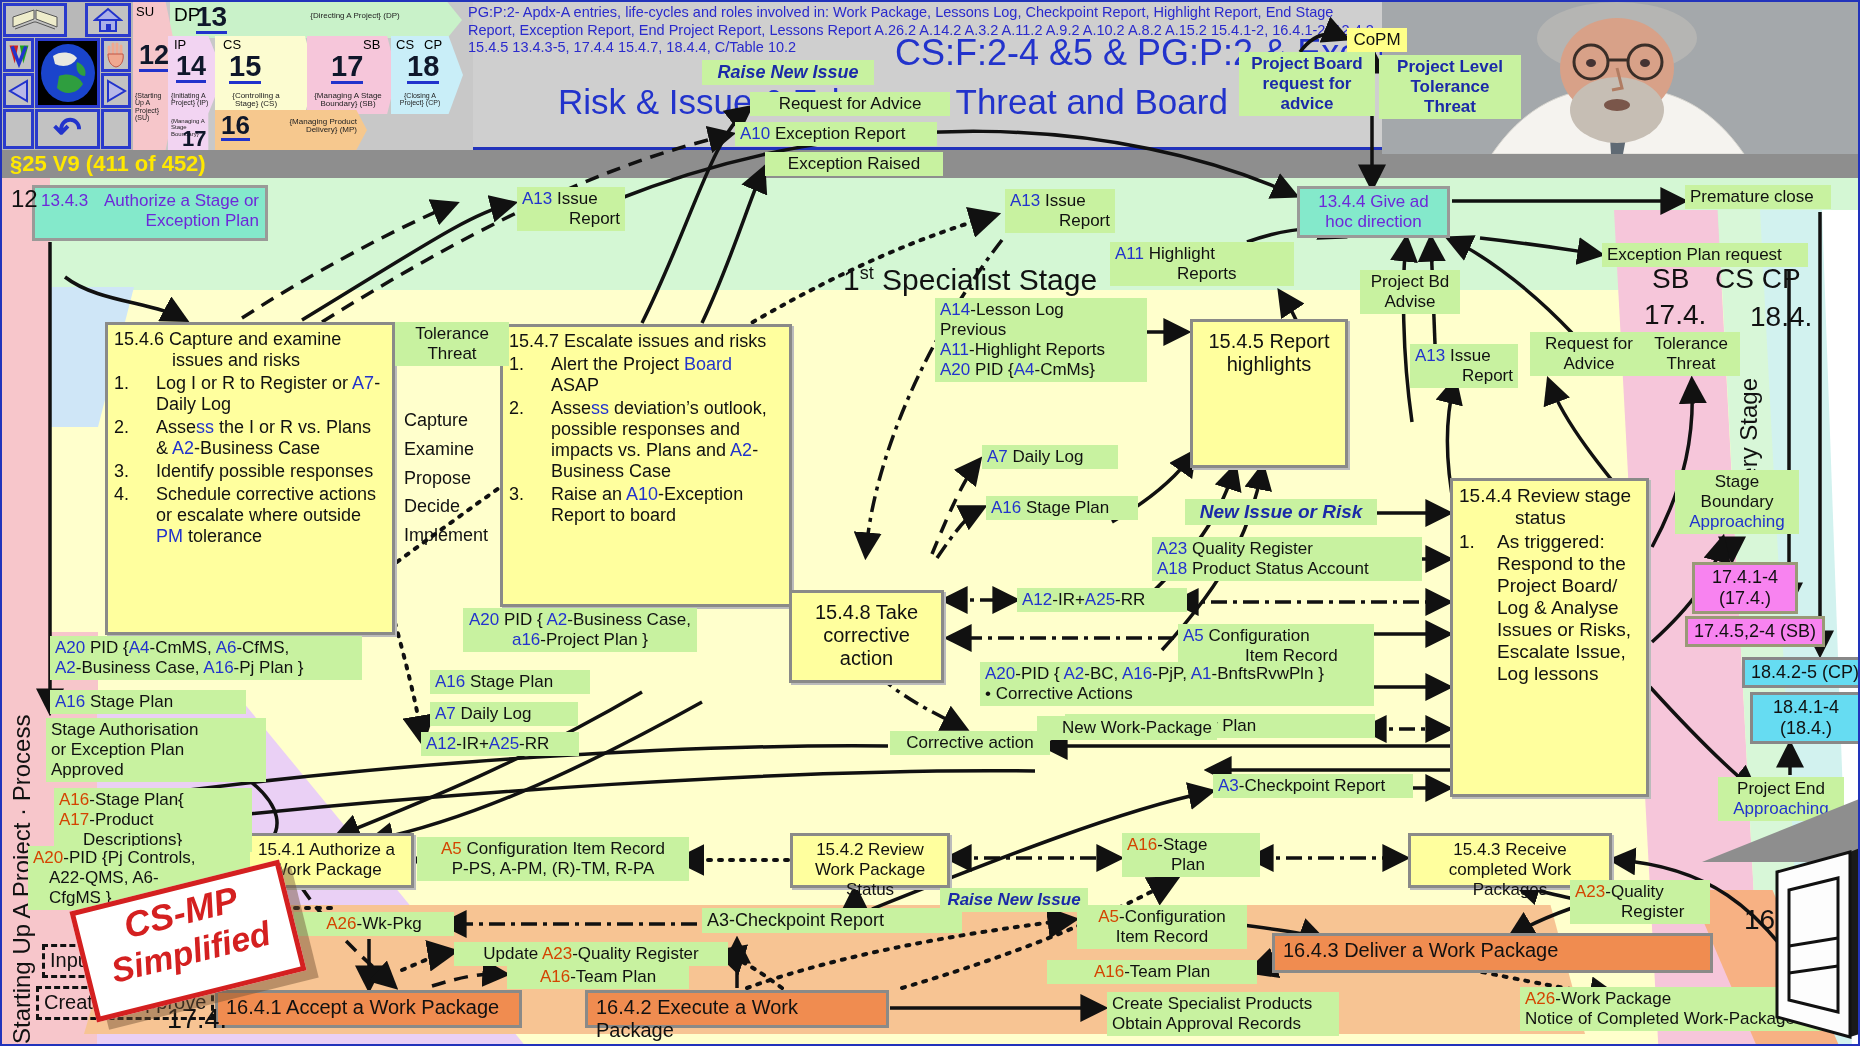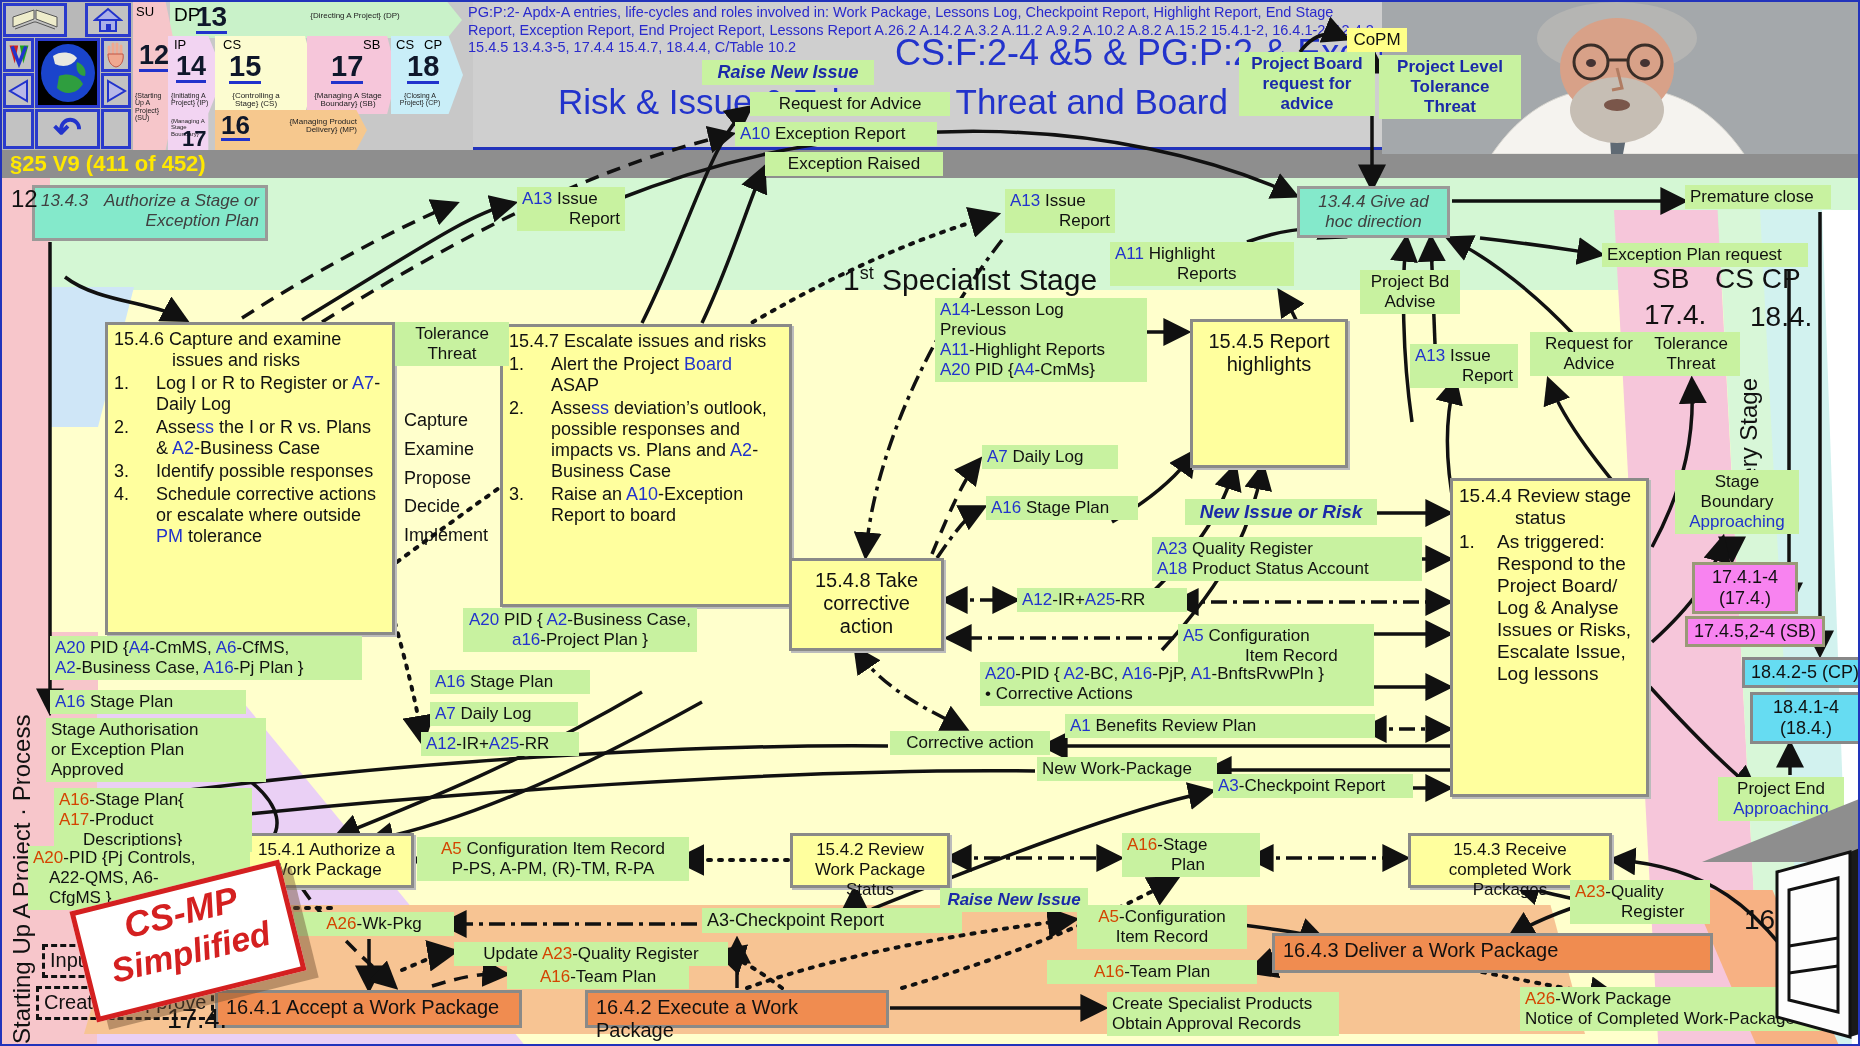--- a/index.html
+++ b/index.html
@@ -6,21 +6,21 @@
   #stage{position:relative;width:1860px;height:1046px;overflow:hidden;background:#ffffcc;border:2px solid #2233bb;box-sizing:border-box;}
   .abs{position:absolute;}
   .poly{position:absolute;}
   .lbl{position:absolute;background:#c8f2a0;color:#111;font-size:17px;line-height:1.18;padding:2px 5px;z-index:10;}
   .plain{background:transparent;}
   .sg-b{color:#2233cc;}
   .sg-r{color:#d44400;}
   .blue{color:#2233cc;}
   .navy-b{color:#1b2aa8;font-weight:bold;}
   .ybox{position:absolute;background:#ffff9e;border:3px solid #8a8a88;box-shadow:2px 2px 0 #bbb;color:#111;z-index:10;padding:4px 6px;box-sizing:border-box;}
-  .tbox{position:absolute;background:#84e9cb;border:3px solid #9a9a98;color:#404040;z-index:10;padding:3px 6px;box-sizing:border-box;text-align:center;font-style:italic;}
+  .tbox{position:absolute;background:#84e9cb;border:3px solid #9a9a98;color:#6d28d9;z-index:10;padding:3px 6px;box-sizing:border-box;text-align:center;}
   .obox{position:absolute;background:#f08c50;border:3px solid #8a8a88;color:#111;z-index:10;padding:3px 8px;box-sizing:border-box;font-size:20px;}
   .mbox{position:absolute;background:#f883f0;border:3px solid #997;color:#111;z-index:11;text-align:center;font-size:18px;padding:2px 4px;}
   .cbox{position:absolute;background:#66dcf2;border:3px solid #888;color:#111;z-index:11;text-align:center;font-size:18px;padding:2px 4px;}
   .boxtitle{padding-left:58px;text-indent:-58px;font-size:18px;}
   .itm{display:flex;font-size:18px;margin-top:2px;}
   .itm .n{width:42px;flex:none;}
   .itm .tx{flex:1;}
   .vert{position:absolute;writing-mode:vertical-rl;transform:rotate(180deg);color:#111;z-index:6;}
   .tinylabel{font-size:8px;color:#222;line-height:1.05;}
   .bignum{color:#0f172a;font-weight:bold;border-bottom:3px solid #2233cc;line-height:1.0;}
@@ -298,21 +298,21 @@
     <div class="itm">
         <span class="n">2.</span>
         <span class="tx"><span>Asse</span><span class="sg-b">ss</span><span> deviation’s outlook, possible responses and impacts vs. Plans and </span><span class="sg-b">A2</span><span>-Business Case</span></span>
       </div>
     <div class="itm">
         <span class="n">3.</span>
         <span class="tx"><span>Raise an </span><span class="sg-b">A10</span><span>-Exception Report to board</span></span>
       </div>
   </div>
 
-  <div class="ybox" style="left:787px;top:556px;width:155px;height:93px;font-size:20px;text-align:center;padding-top:8px;">15.4.8 Take corrective action</div>
+  <div class="ybox" style="left:787px;top:588px;width:155px;height:93px;font-size:20px;text-align:center;padding-top:8px;">15.4.8 Take corrective action</div>
   <div class="ybox" style="left:1188px;top:317px;width:158px;height:149px;font-size:20px;text-align:center;padding-top:8px;">15.4.5 Report highlights</div>
 
   <div class="ybox" style="left:1448px;top:476px;width:199px;height:319px;font-size:19px;">
     <div style="padding-left:56px;text-indent:-56px;">15.4.4 Review stage status</div>
     <div class="itm" style="font-size:19px;">
         <span class="n" style="width:38px;">1.</span>
         <span class="tx">As triggered: Respond to the Project Board/ Log &amp; Analyse Issues or Risks, Escalate Issue, Log lessons</span>
       </div>
   </div>
 
@@ -412,21 +412,21 @@
   <div class="lbl" style="left:1176px;top:610px;width:186px;margin-top:12px;">
     <div><span class="sg-b">A5</span><span>       Configuration</span></div>
     <div style="padding-left:62px;">Item Record</div>
   </div>
   <div class="lbl" style="left:978px;top:660px;width:384px;">
     <div><span class="sg-b">A20</span><span>-PID { </span><span class="sg-b">A2</span><span>-BC, </span><span class="sg-b">A16</span><span>-PjP, </span><span class="sg-b">A1</span><span>-BnftsRvwPln }</span></div>
     <div>•        Corrective Actions</div>
   </div>
   <div class="lbl" style="left:1063px;top:712px;width:300px;"><span class="sg-b">A1</span><span>      Benefits Review Plan</span></div>
   <div class="lbl" style="left:888px;top:729px;width:150px;text-align:center;">Corrective action</div>
-  <div class="lbl" style="left:1035px;top:755px;width:170px;text-align:left;">New Work-Package</div>
+  <div class="lbl" style="left:1035px;top:714px;width:170px;text-align:right;">New Work-Package</div>
   <div class="lbl" style="left:1211px;top:772px;width:190px;"><span class="sg-b">A3</span><span>-Checkpoint Report</span></div>
 
   <div class="lbl" style="left:461px;top:606px;width:224px;text-align:center;">
     <div><span class="sg-b">A20</span><span> PID { </span><span class="sg-b">A2</span><span>-Business Case,</span></div>
     <div><span class="sg-b">a16</span><span>-Project Plan }</span></div>
   </div>
   <div class="lbl" style="left:428px;top:668px;width:150px;"><span class="sg-b">A16</span><span>   Stage Plan</span></div>
   <div class="lbl" style="left:428px;top:700px;width:138px;"><span class="sg-b">A7</span><span>   Daily Log</span></div>
   <div class="lbl" style="left:419px;top:730px;width:148px;"><span class="sg-b">A12</span><span>-IR+</span><span class="sg-b">A25</span><span>-RR</span></div>
 

